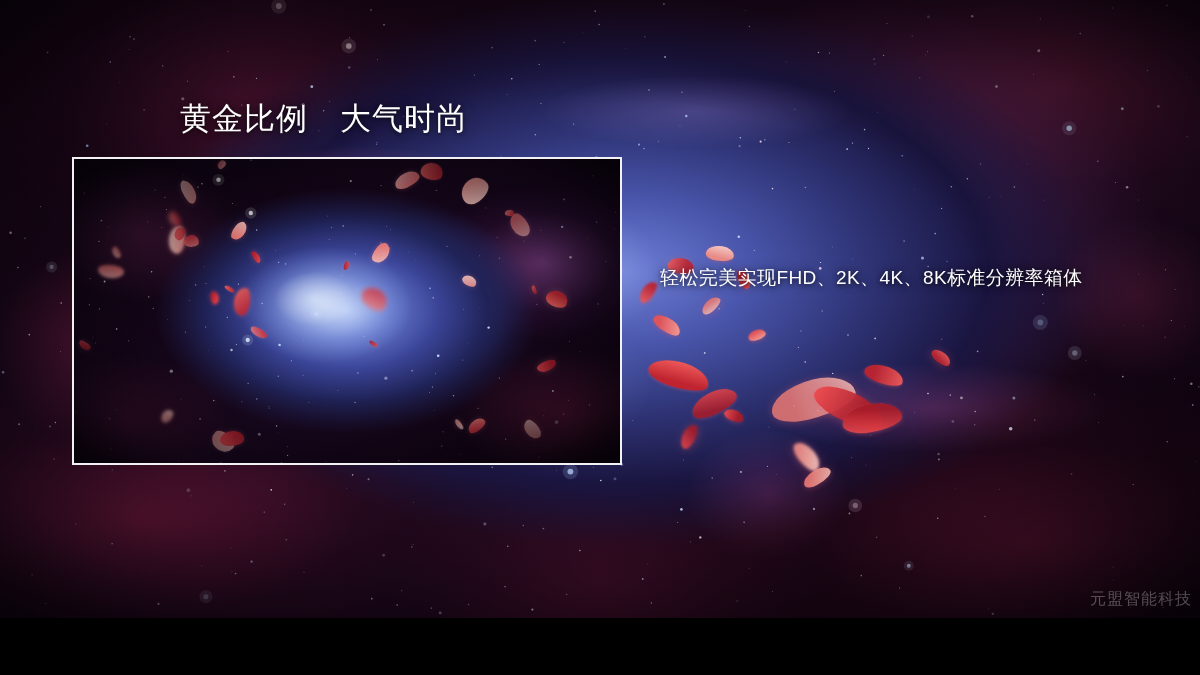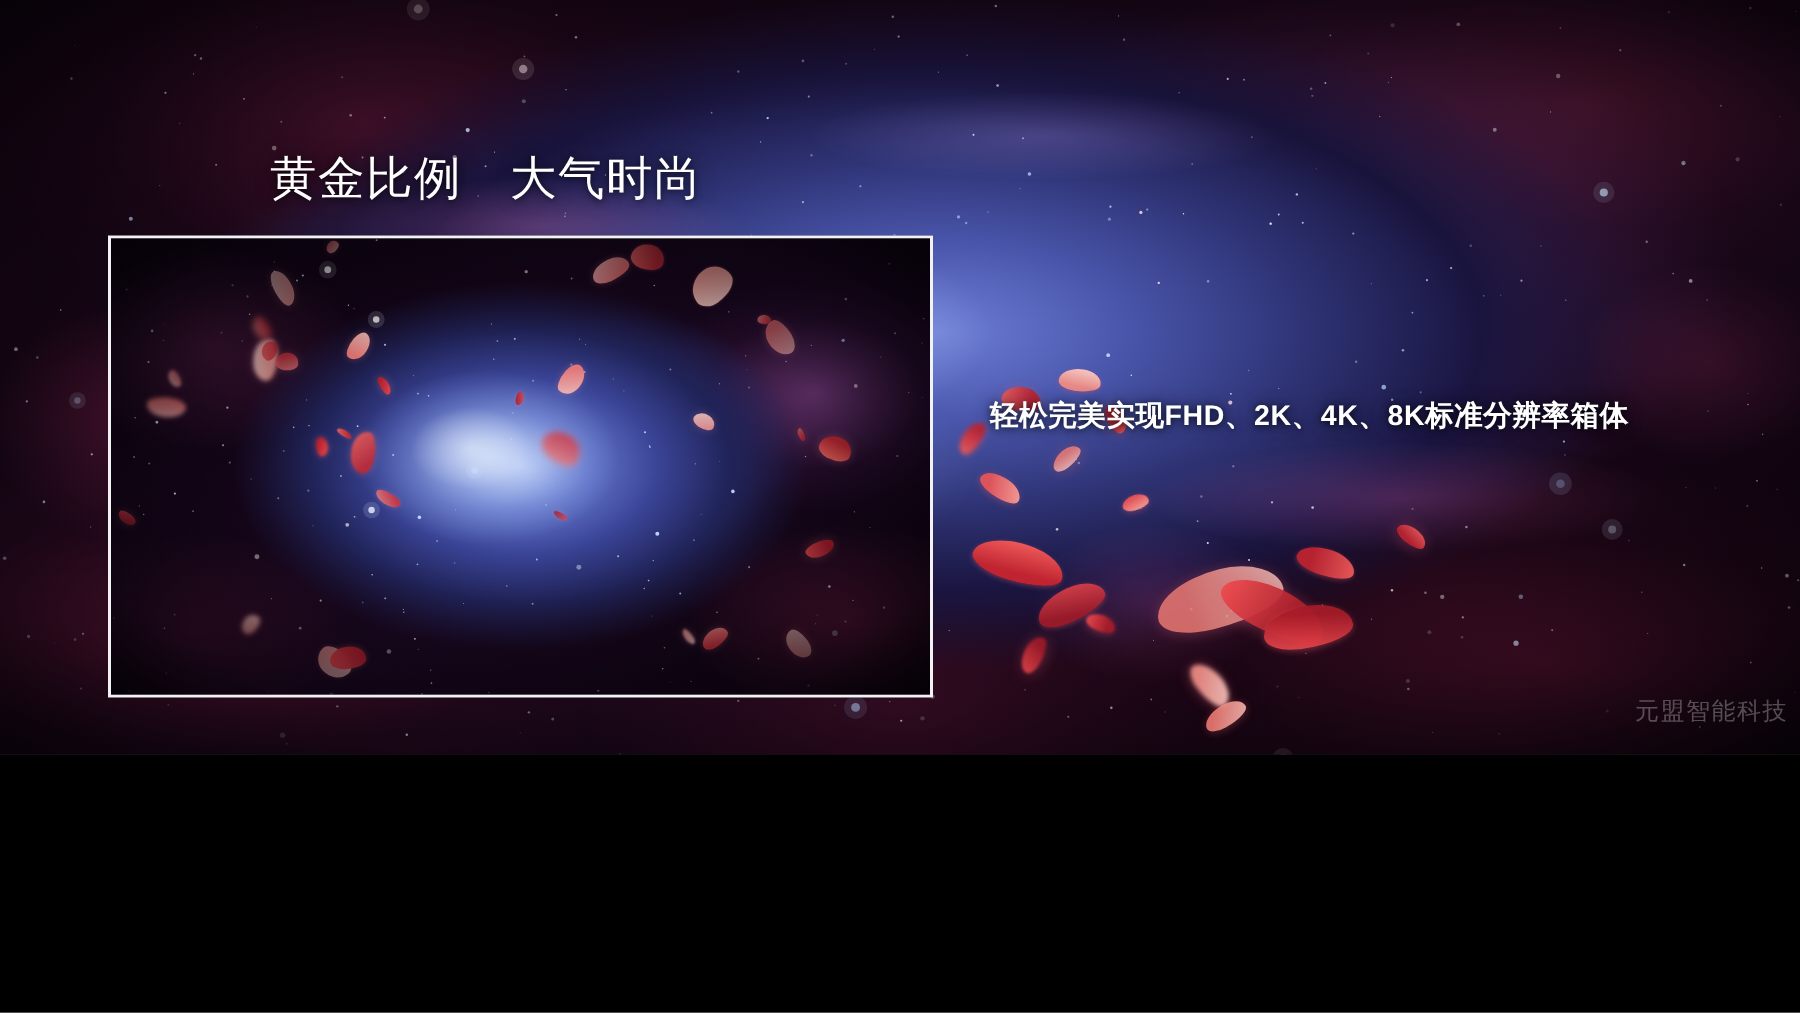--- a/index.html
+++ b/index.html
@@ -3,21 +3,21 @@
 <meta charset="utf-8">
 <style>
   html, body {
     margin: 0;
     padding: 0;
     background: #000;
   }
   #slide {
     position: relative;
     width: 1200px;
-    height: 503px;
+    height: 618px;
     overflow: hidden;
     font-family: "Liberation Sans", "DejaVu Sans", sans-serif;
     background: #404040;
   }
 
   
   .bg-layer {
     position: absolute;
     inset: 0;
     pointer-events: none;
@@ -124,26 +124,25 @@
     top: 256px;
     width: 520px;
   }
   .body-line {
     font-size: 19px;
     line-height: 43px;
     color: #ffffff;
     letter-spacing: 0.4px;
     white-space: nowrap;
     text-shadow: 0 1px 5px rgba(0,0,0,0.70), 0 0 12px rgba(0,0,0,0.45);
-    font-weight: bold;
   }
   #watermark {
     position: absolute;
     right: 8px;
-    bottom: 18px;
+    bottom: 8px;
     font-size: 16px;
     letter-spacing: 1px;
     color: rgba(200,195,200,0.38);
     white-space: nowrap;
   }
 </style>
 </head>
 <body>
 
 <div id="slide">

